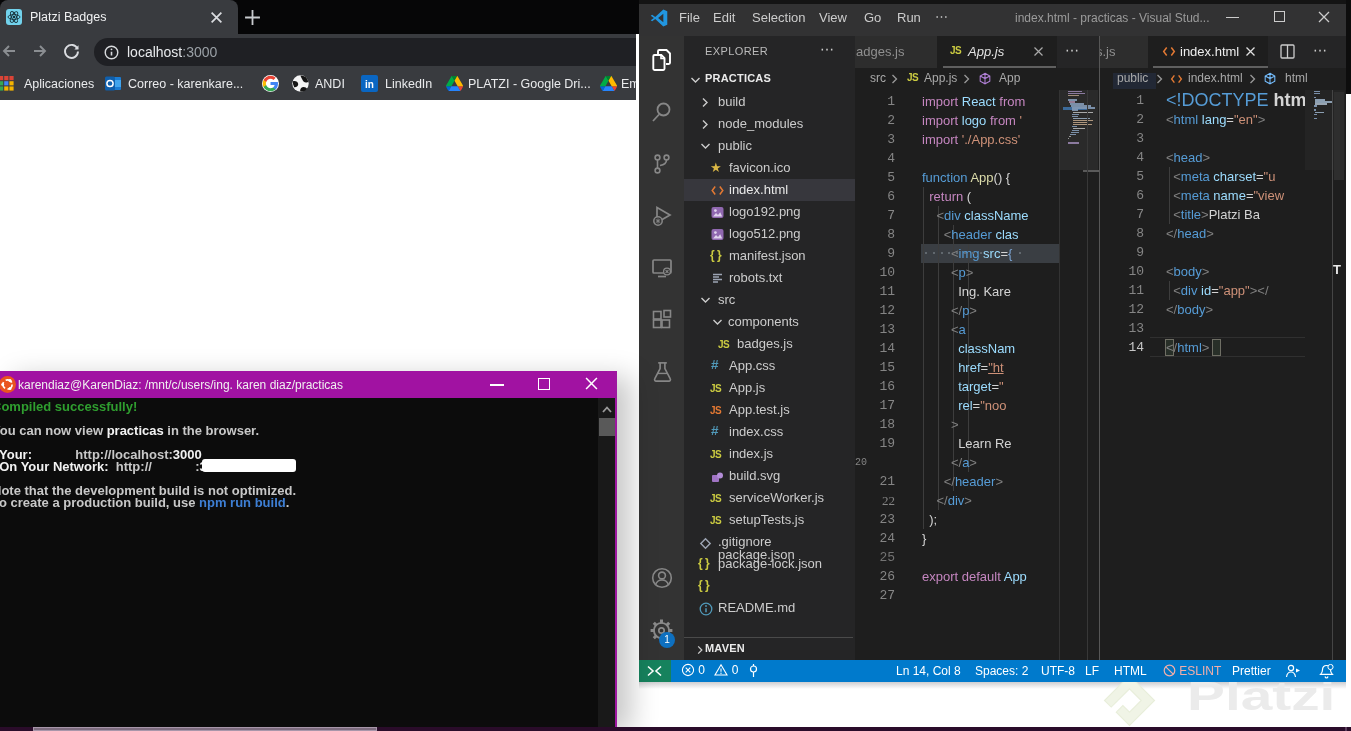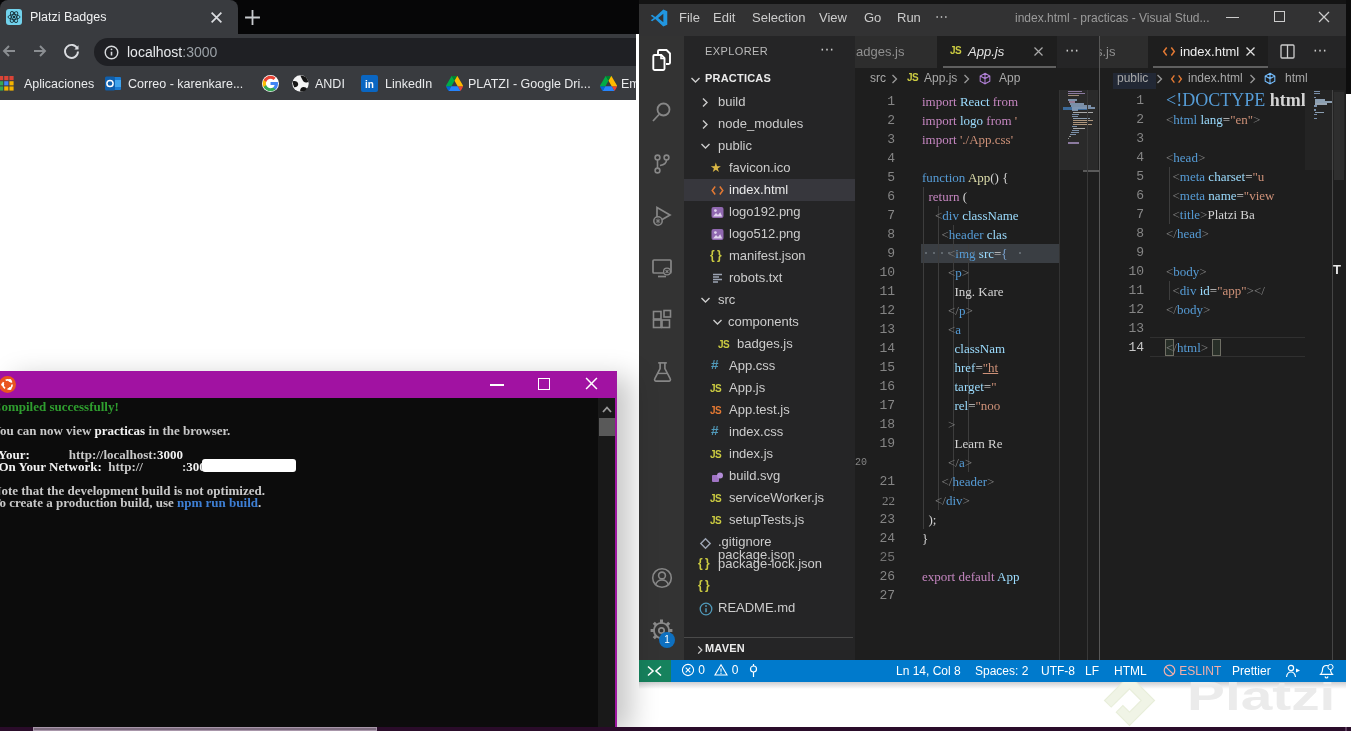--- a/index.html
+++ b/index.html
@@ -1,19 +1,19 @@
 <!DOCTYPE html>
 <html><head>
 <meta charset="utf-8">
 <style>
 * { margin:0; padding:0; box-sizing:border-box; }
 html,body { width:1351px; height:731px; overflow:hidden; }
 body { position:relative; font-family:"Liberation Sans",sans-serif; background:#fff; }
 .abs { position:absolute; }
-pre { font-family:Liberation Serif, serif; }
+pre { font-family:Liberation Sans, sans-serif; }
 svg.cr { width:11px; height:11px; }
 svg.cr path { stroke:#cccccc; stroke-width:1.4; fill:none; }
 svg.cb { width:11px; height:11px; }
 svg.cb path { stroke:#9a9a9a; stroke-width:1.3; fill:none; }
 pre.tl { left:-8px; font-size:13px; font-weight:bold; color:#C8C8C8; line-height:12px; }
 pre.tl b { font-weight:bold; }
 </style>
 </head>
 <body>
 
@@ -591,20 +591,21 @@
 
 <div class="abs" id="terminal" style="left:0;top:371px;width:617px;height:356px;background:#0C0C0C;border-right:2px solid #9E17A0;box-shadow:14px 6px 26px rgba(0,0,0,0.22);">
   <div class="abs" style="left:0;top:0;width:615px;height:27px;background:#A112A2;"></div>
   <svg class="abs" style="left:-1px;top:5px;" width="17" height="17" viewBox="0 0 17 17">
     <circle cx="8.5" cy="8.5" r="8.5" fill="#E95420"></circle>
     <circle cx="8.5" cy="8.5" r="4.6" fill="none" stroke="#fff" stroke-width="1.7" stroke-dasharray="7 2.6"></circle>
     <circle cx="3.7" cy="8.5" r="1.5" fill="#fff"></circle>
       <circle cx="11" cy="4.5" r="1.5" fill="#fff"></circle>
       <circle cx="11" cy="12.5" r="1.5" fill="#fff"></circle>
   </svg>
+  <div class="abs" style="left:18px;top:7px;font-size:12px;color:#f0f0f0;">karendiaz@KarenDiaz: /mnt/c/users/ing. karen diaz/practicas</div>
   <div class="abs" style="left:490px;top:13px;width:14px;height:1.6px;background:#fff;"></div>
   <div class="abs" style="left:538px;top:7px;width:12px;height:12px;border:1.4px solid #fff;"></div>
   <svg class="abs" style="left:585px;top:6px;" width="13" height="13" viewBox="0 0 12 12">
       <path d="M1 1l10 10M11 1L1 11" stroke="#fff" stroke-width="1.4"></path>
     </svg>
   <div class="abs" id="termtext" style="left:0;top:27px;width:600px;height:329px;overflow:hidden;">
     <pre class="abs tl" style="top:3px;color:#2f9e2f;">Compiled successfully!</pre>
     <pre class="abs tl" style="top:27px;">You can now view <b style="color:#F2F2F2">practicas</b> in the browser.</pre>
     <pre class="abs tl" style="top:51px;">  <b style="color:#F2F2F2">Your:</b>            http://localhost:<b style="color:#F2F2F2">3000</b></pre>
     <pre class="abs tl" style="top:63px;">  <b style="color:#F2F2F2">On Your Network:</b>  http://            :<b style="color:#F2F2F2">3000</b></pre>

